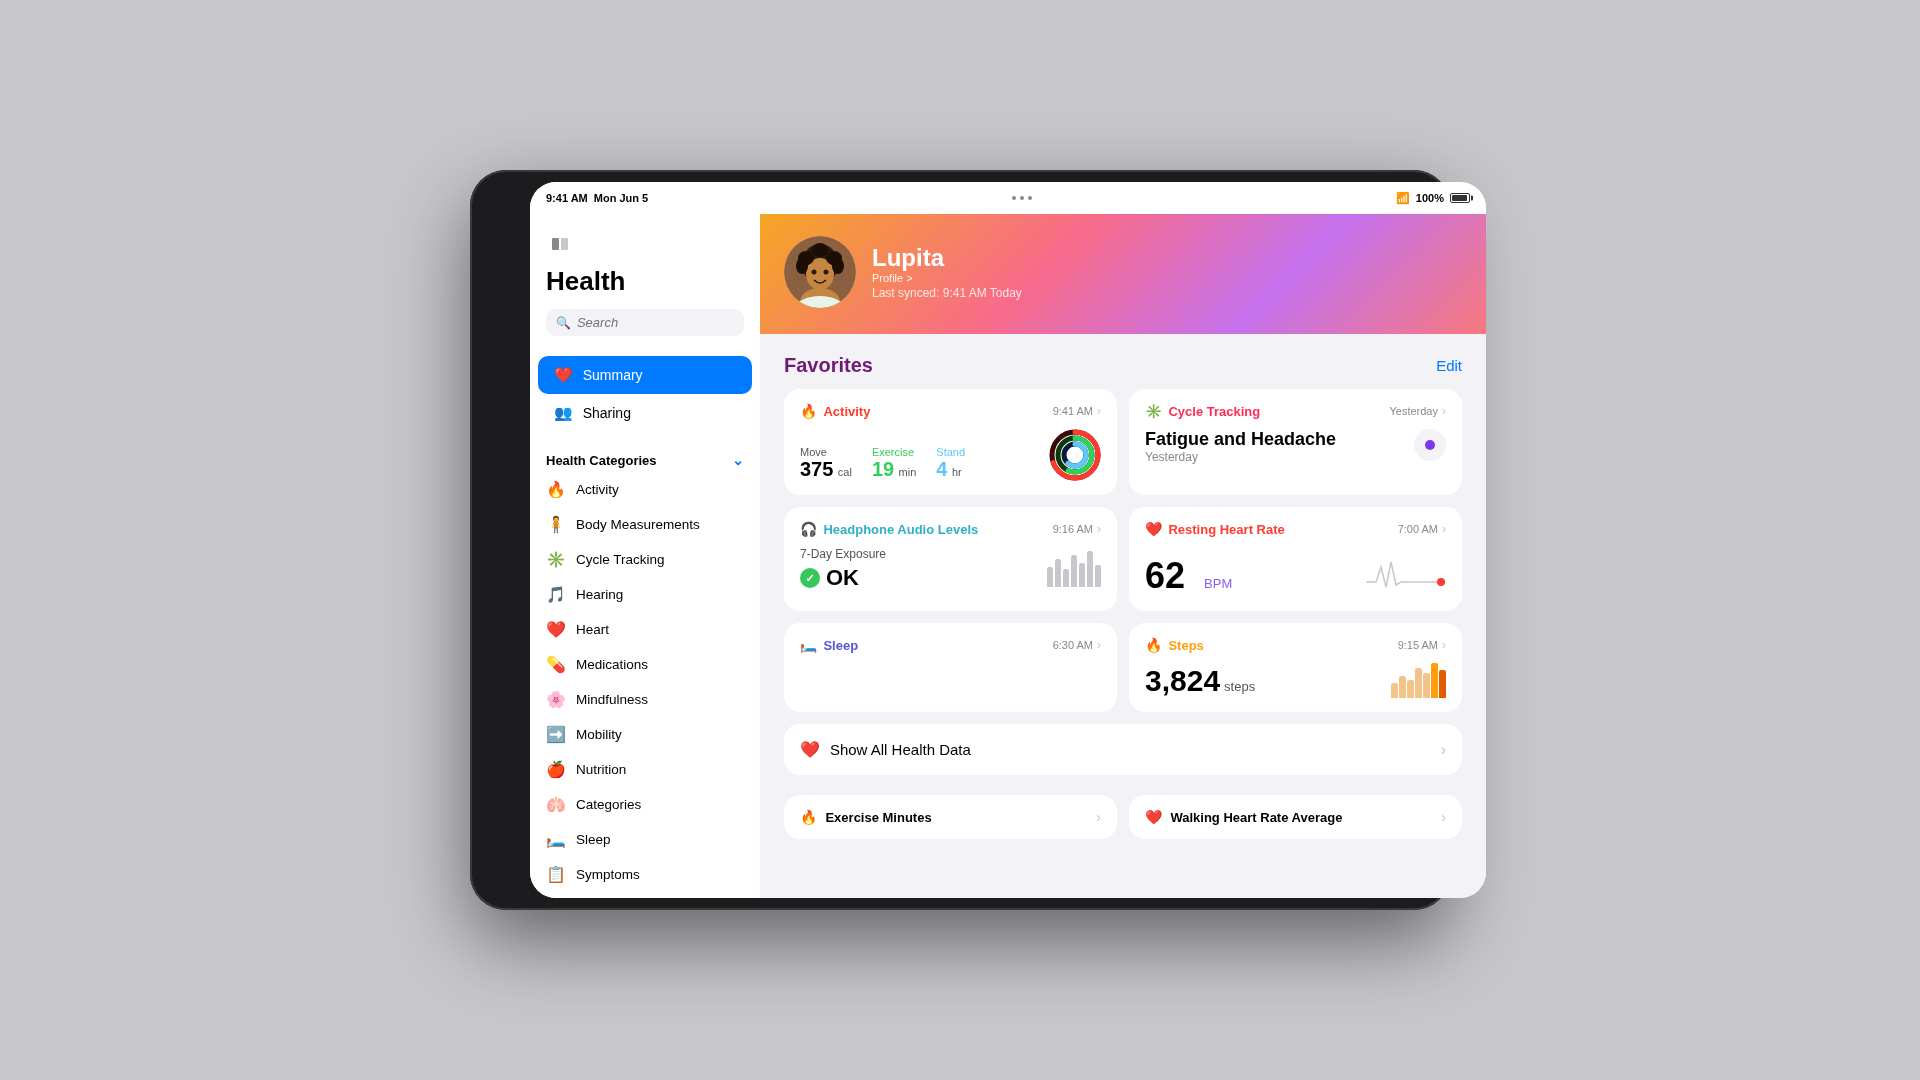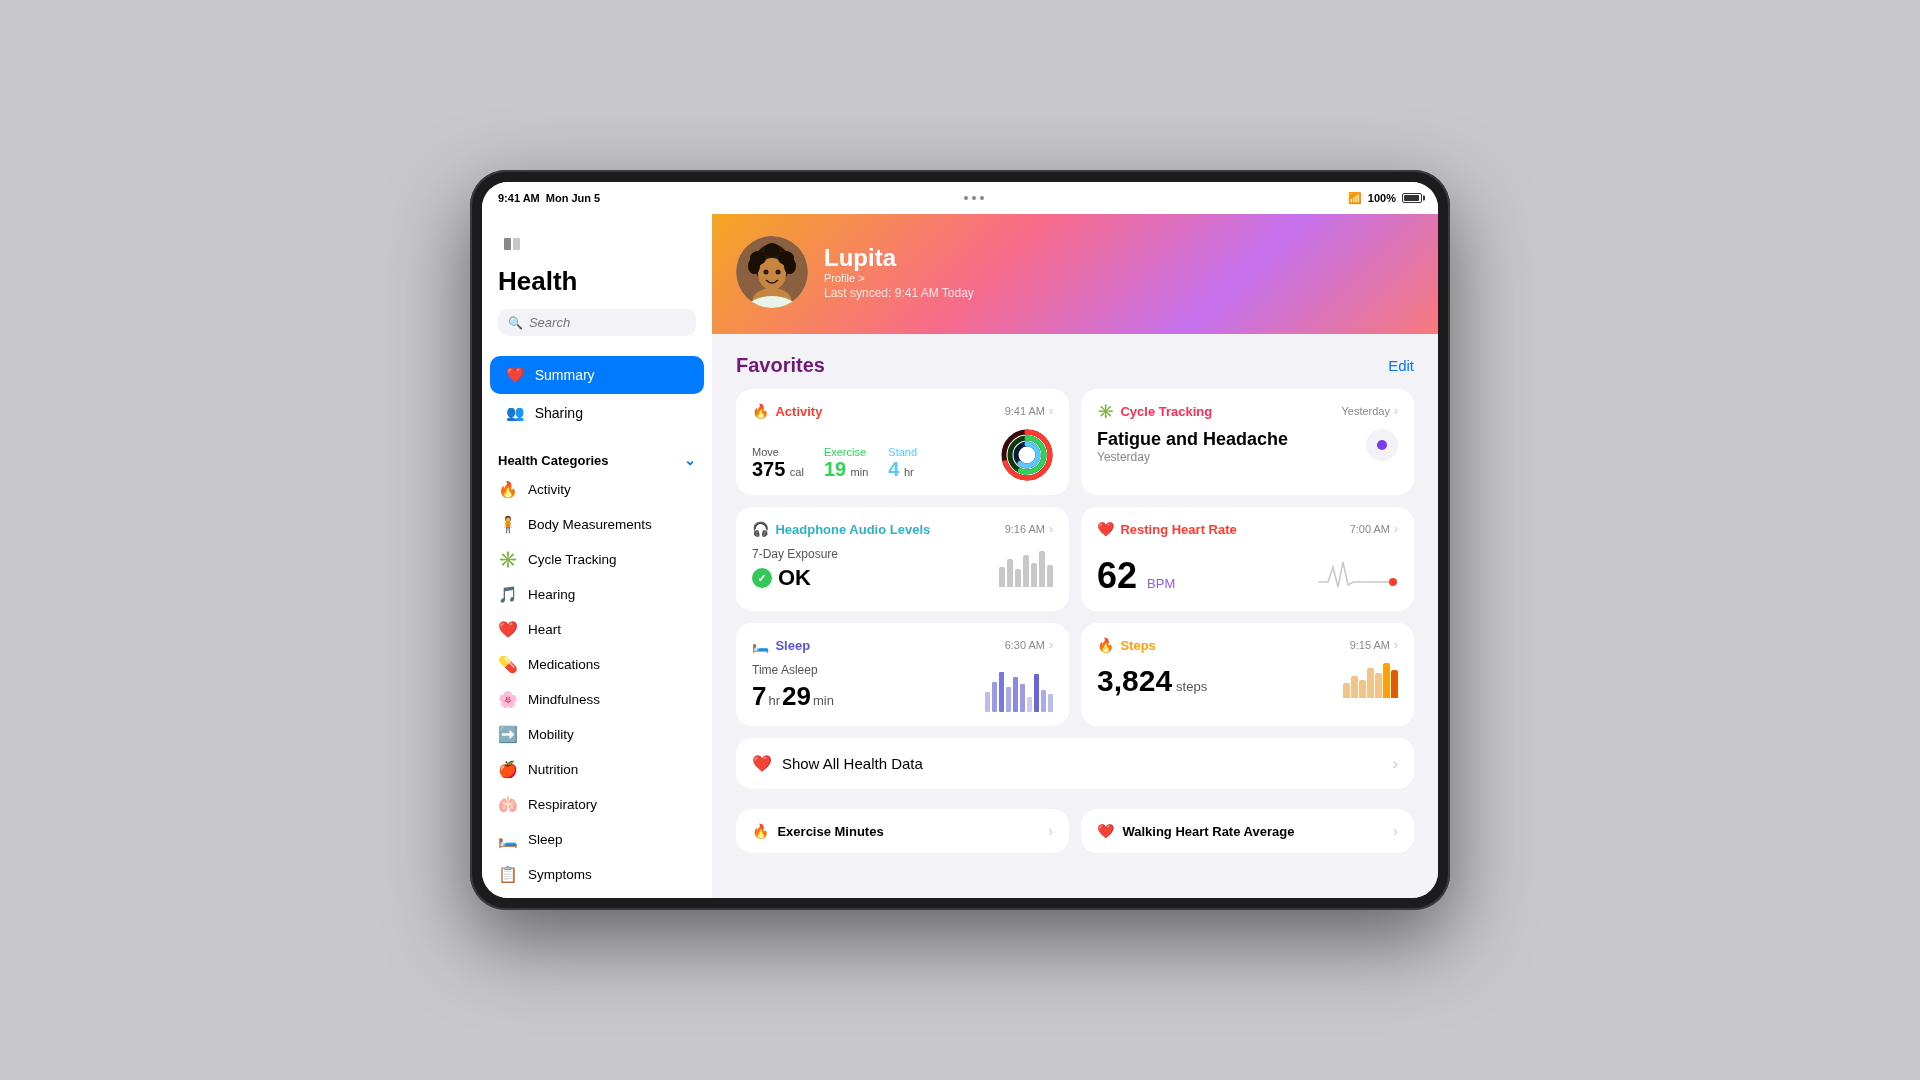--- a/index.html
+++ b/index.html
@@ -21,20 +21,21 @@
       position: relative;
     }
     .ipad-screen {
       width: 100%;
       height: 100%;
       border-radius: 26px;
       overflow: hidden;
       display: flex;
       flex-direction: column;
       background: #f2f2f7;
+      margin-left: 48px;
     }
     .status-bar {
       background: white;
       display: flex;
       align-items: center;
       justify-content: space-between;
       padding: 0 16px;
       height: 32px;
       font-size: 11px;
       font-weight: 600;
@@ -354,21 +355,21 @@
           <div class="cat-item">
             <span style="font-size:16px;color:#ff9f0a;">➡️</span>
             <span>Mobility</span>
           </div>
           <div class="cat-item">
             <span style="font-size:16px;color:#30d158;">🍎</span>
             <span>Nutrition</span>
           </div>
           <div class="cat-item">
             <span style="font-size:16px;color:#5ac8fa;">🫁</span>
-            <span>Respiratory</span>
+            <span>Categories</span>
           </div>
           <div class="cat-item">
             <span style="font-size:16px;color:#5856d6;">🛏️</span>
             <span>Sleep</span>
           </div>
           <div class="cat-item">
             <span style="font-size:16px;color:#8e8e93;">📋</span>
             <span>Symptoms</span>
           </div>
         </div>
@@ -528,21 +529,21 @@
                 <div class="card-title-row">
                   <span style="font-size:14px;color:#ff3b30;">❤️</span>
                   <span class="card-title" style="color:#ff3b30;">Resting Heart Rate</span>
                 </div>
                 <div class="card-time-row">
                   <span class="card-time">7:00 AM</span>
                   <span class="chevron-right">›</span>
                 </div>
               </div>
               <div style="display:flex;align-items:flex-end;justify-content:space-between;">
-                <div style="display:flex;align-items:baseline;gap:10px;">
+                <div style="display:flex;align-items:baseline;gap:19px;">
                   <span class="heart-value">62</span>
                   <span class="heart-unit">BPM</span>
                 </div>
 
                 <div style="position:relative;width:80px;height:50px;">
                   <svg width="80" height="50" viewBox="0 0 80 50">
                     <polyline points="0,35 10,35 15,20 20,40 25,15 30,38 35,35 45,35 55,35 65,35 75,35" fill="none" stroke="#c7c7cc" stroke-width="1.5"></polyline>
                     <circle cx="75" cy="35" r="4" fill="#ff3b30"></circle>
                   </svg>
                 </div>
@@ -551,44 +552,20 @@
 
             <div class="card">
               <div class="card-header">
                 <div class="card-title-row">
                   <span style="font-size:14px;color:#5856d6;">🛏️</span>
                   <span class="card-title" style="color:#5856d6;">Sleep</span>
                 </div>
                 <div class="card-time-row">
                   <span class="card-time">6:30 AM</span>
                   <span class="chevron-right">›</span>
-                </div>
-              </div>
-              <div style="display:flex;align-items:flex-end;justify-content:space-between;">
-                <div>
-                  <div style="font-size:12px;color:#555;margin-bottom:4px;">Time Asleep</div>
-                  <div style="display:flex;align-items:baseline;gap:2px;">
-                    <span class="sleep-value" style="font-size:26px;font-weight:700;">7</span>
-                    <span style="font-size:13px;color:#555;">hr</span>
-                    <span class="sleep-value" style="font-size:26px;font-weight:700;">29</span>
-                    <span style="font-size:13px;color:#555;">min</span>
-                  </div>
-                </div>
-
-                <div class="sleep-bars">
-                  <div class="sleep-bar" style="height:20px;width:5px;opacity:0.4;"></div>
-                  <div class="sleep-bar" style="height:30px;width:5px;opacity:0.6;"></div>
-                  <div class="sleep-bar" style="height:40px;width:5px;opacity:0.8;"></div>
-                  <div class="sleep-bar" style="height:25px;width:5px;opacity:0.5;"></div>
-                  <div class="sleep-bar" style="height:35px;width:5px;opacity:0.7;"></div>
-                  <div class="sleep-bar" style="height:28px;width:5px;opacity:0.6;"></div>
-                  <div class="sleep-bar" style="height:15px;width:5px;opacity:0.3;"></div>
-                  <div class="sleep-bar" style="height:38px;width:5px;opacity:0.9;"></div>
-                  <div class="sleep-bar" style="height:22px;width:5px;opacity:0.5;"></div>
-                  <div class="sleep-bar" style="height:18px;width:5px;opacity:0.4;"></div>
                 </div>
               </div>
             </div>
 
             <div class="card">
               <div class="card-header">
                 <div class="card-title-row">
                   <span style="font-size:14px;color:#ff9f0a;">🔥</span>
                   <span class="card-title" style="color:#ff9f0a;">Steps</span>
                 </div>

